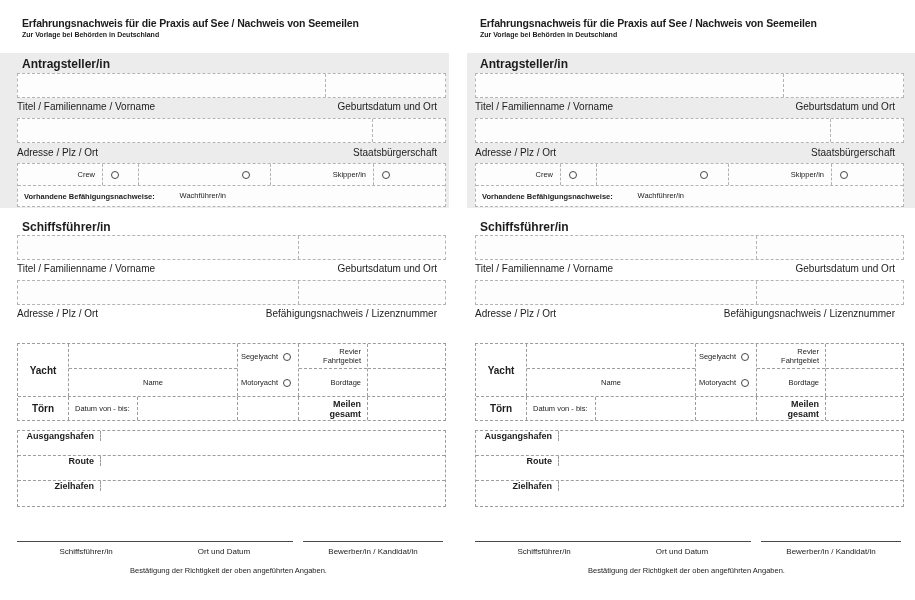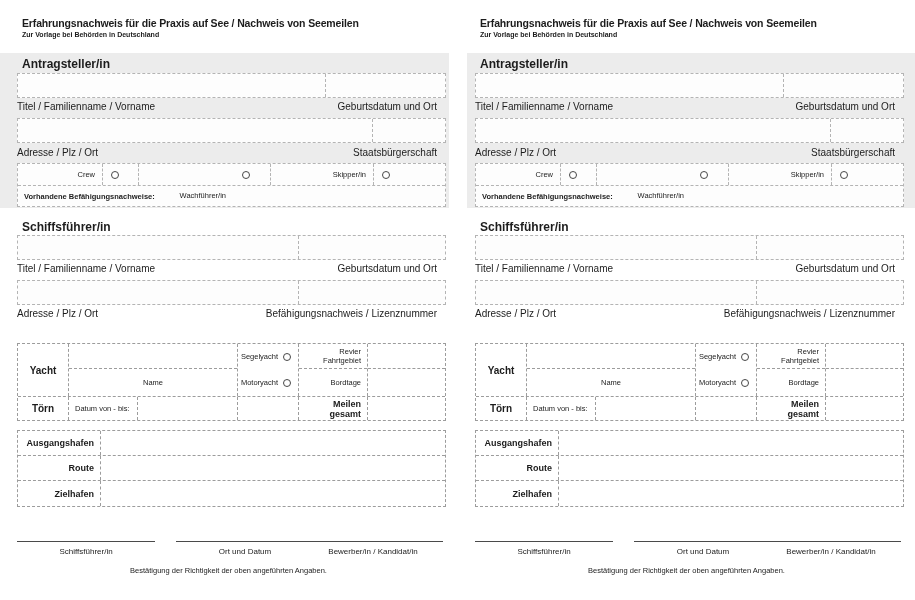--- a/index.html
+++ b/index.html
@@ -51,28 +51,28 @@
   .twoline { flex-direction: column; justify-content: center; align-items: flex-end; line-height: 9px; }
   .b10 { font-size: 10px; font-weight: bold; }
   .b9 { font-size: 9px; font-weight: bold; }
   .y-lower { display: flex; height: 24px; border-top: 1px dashed #9c9c9c; }
   .y-lower > div { border-right: 1px dashed #9c9c9c; display: flex; align-items: center; }
   .y-lower > div.last { border-right: none; }
   .w100 { width: 100px; }
   .pl6 { padding-left: 6px; }
 
   .harbor-table { position: absolute; left: 17px; top: 430px; width: 429px; border: 1px dashed #9c9c9c; background: #fff; }
-  .h-row { display: flex; height: 25px; border-bottom: 1px dashed #9c9c9c; }
+  .h-row { display: flex; height: 25px; border-bottom: 1px dashed #9c9c9c; flex-direction: column; }
   .h-row.last { border-bottom: none; }
   .h-label { width: 83px; border-right: 1px dashed #9c9c9c; display: flex; align-items: center; justify-content: flex-end; padding-right: 6px; font-size: 9px; font-weight: bold; white-space: nowrap; }
   .h-value { flex: 1; }
 
   .sig { position: absolute; top: 541px; border-top: 1px solid #4a4a4a; text-align: center; font-size: 8px; padding-top: 5px; white-space: nowrap; }
   .sig1 { left: 17px; width: 138px; }
-  .sig2 { left: 176px; width: 138px; }
+  .sig2 { left: 155px; width: 138px; }
   .sig3 { left: 303px; width: 140px; }
 
   .note { position: absolute; top: 566px; left: 0; width: 100%; text-align: center; font-size: 7.5px; }
 </style>
 </head>
 <body>
 
 <div class="sheet">
   <div class="page">
 

